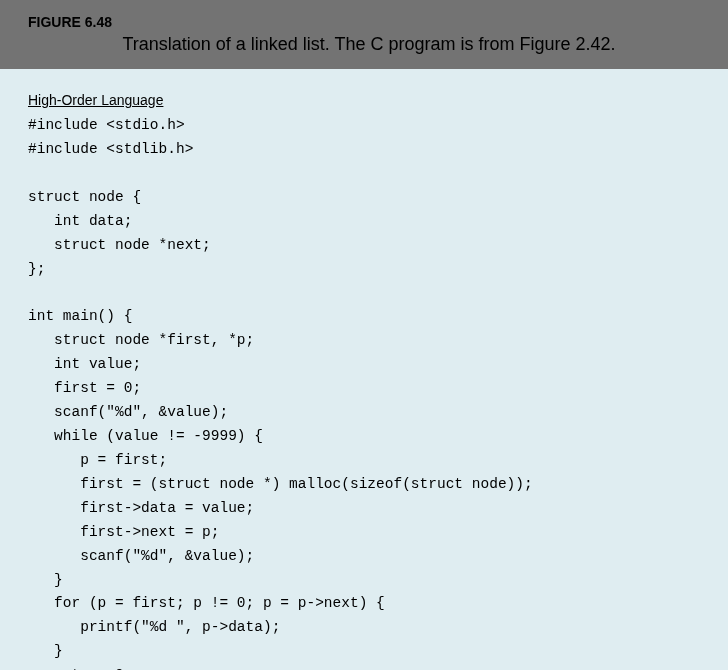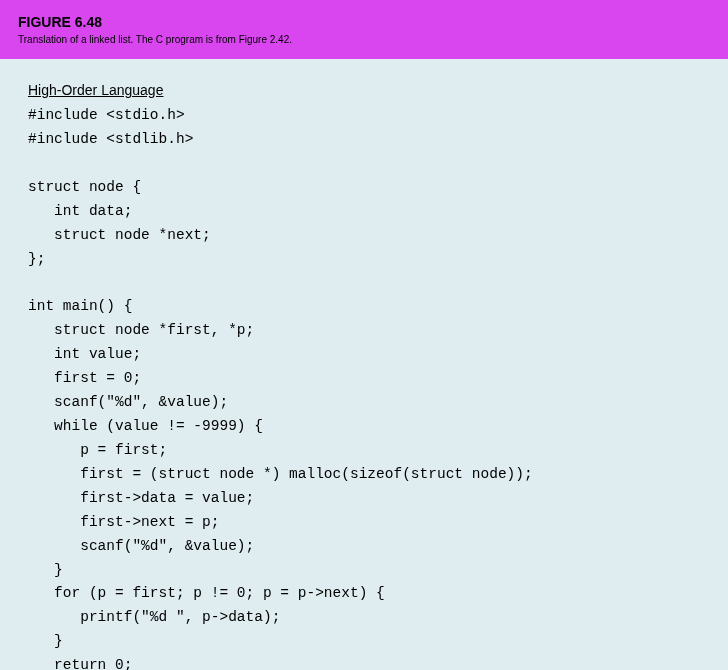--- a/index.html
+++ b/index.html
@@ -2,32 +2,33 @@
 <html><head>
 <meta charset="utf-8">
 <style>
   * { margin: 0; padding: 0; box-sizing: border-box; }
   body {
     font-family: Arial, Helvetica, sans-serif;
     background: #ffffff;
     width: 728px;
   }
   .figure-header {
-    background: #d946ef;
-    padding: 14px 18px 14px 18px;
+    background: #737373;
+    padding: 14px 18px 14px 28px;
   }
   .figure-num {
     font-weight: bold;
     font-size: 14px;
     color: #000;
     margin-bottom: 4px;
   }
   .figure-caption {
-    font-size: 10px;
+    font-size: 18px;
     color: #000;
+    text-align: center;
   }
   .code-area {
     background: #dfedf1;
     padding: 22px 18px 18px 28px;
   }
   .section-title {
     font-family: Arial, Helvetica, sans-serif;
     font-size: 14px;
     color: #000;
     text-decoration: underline;

